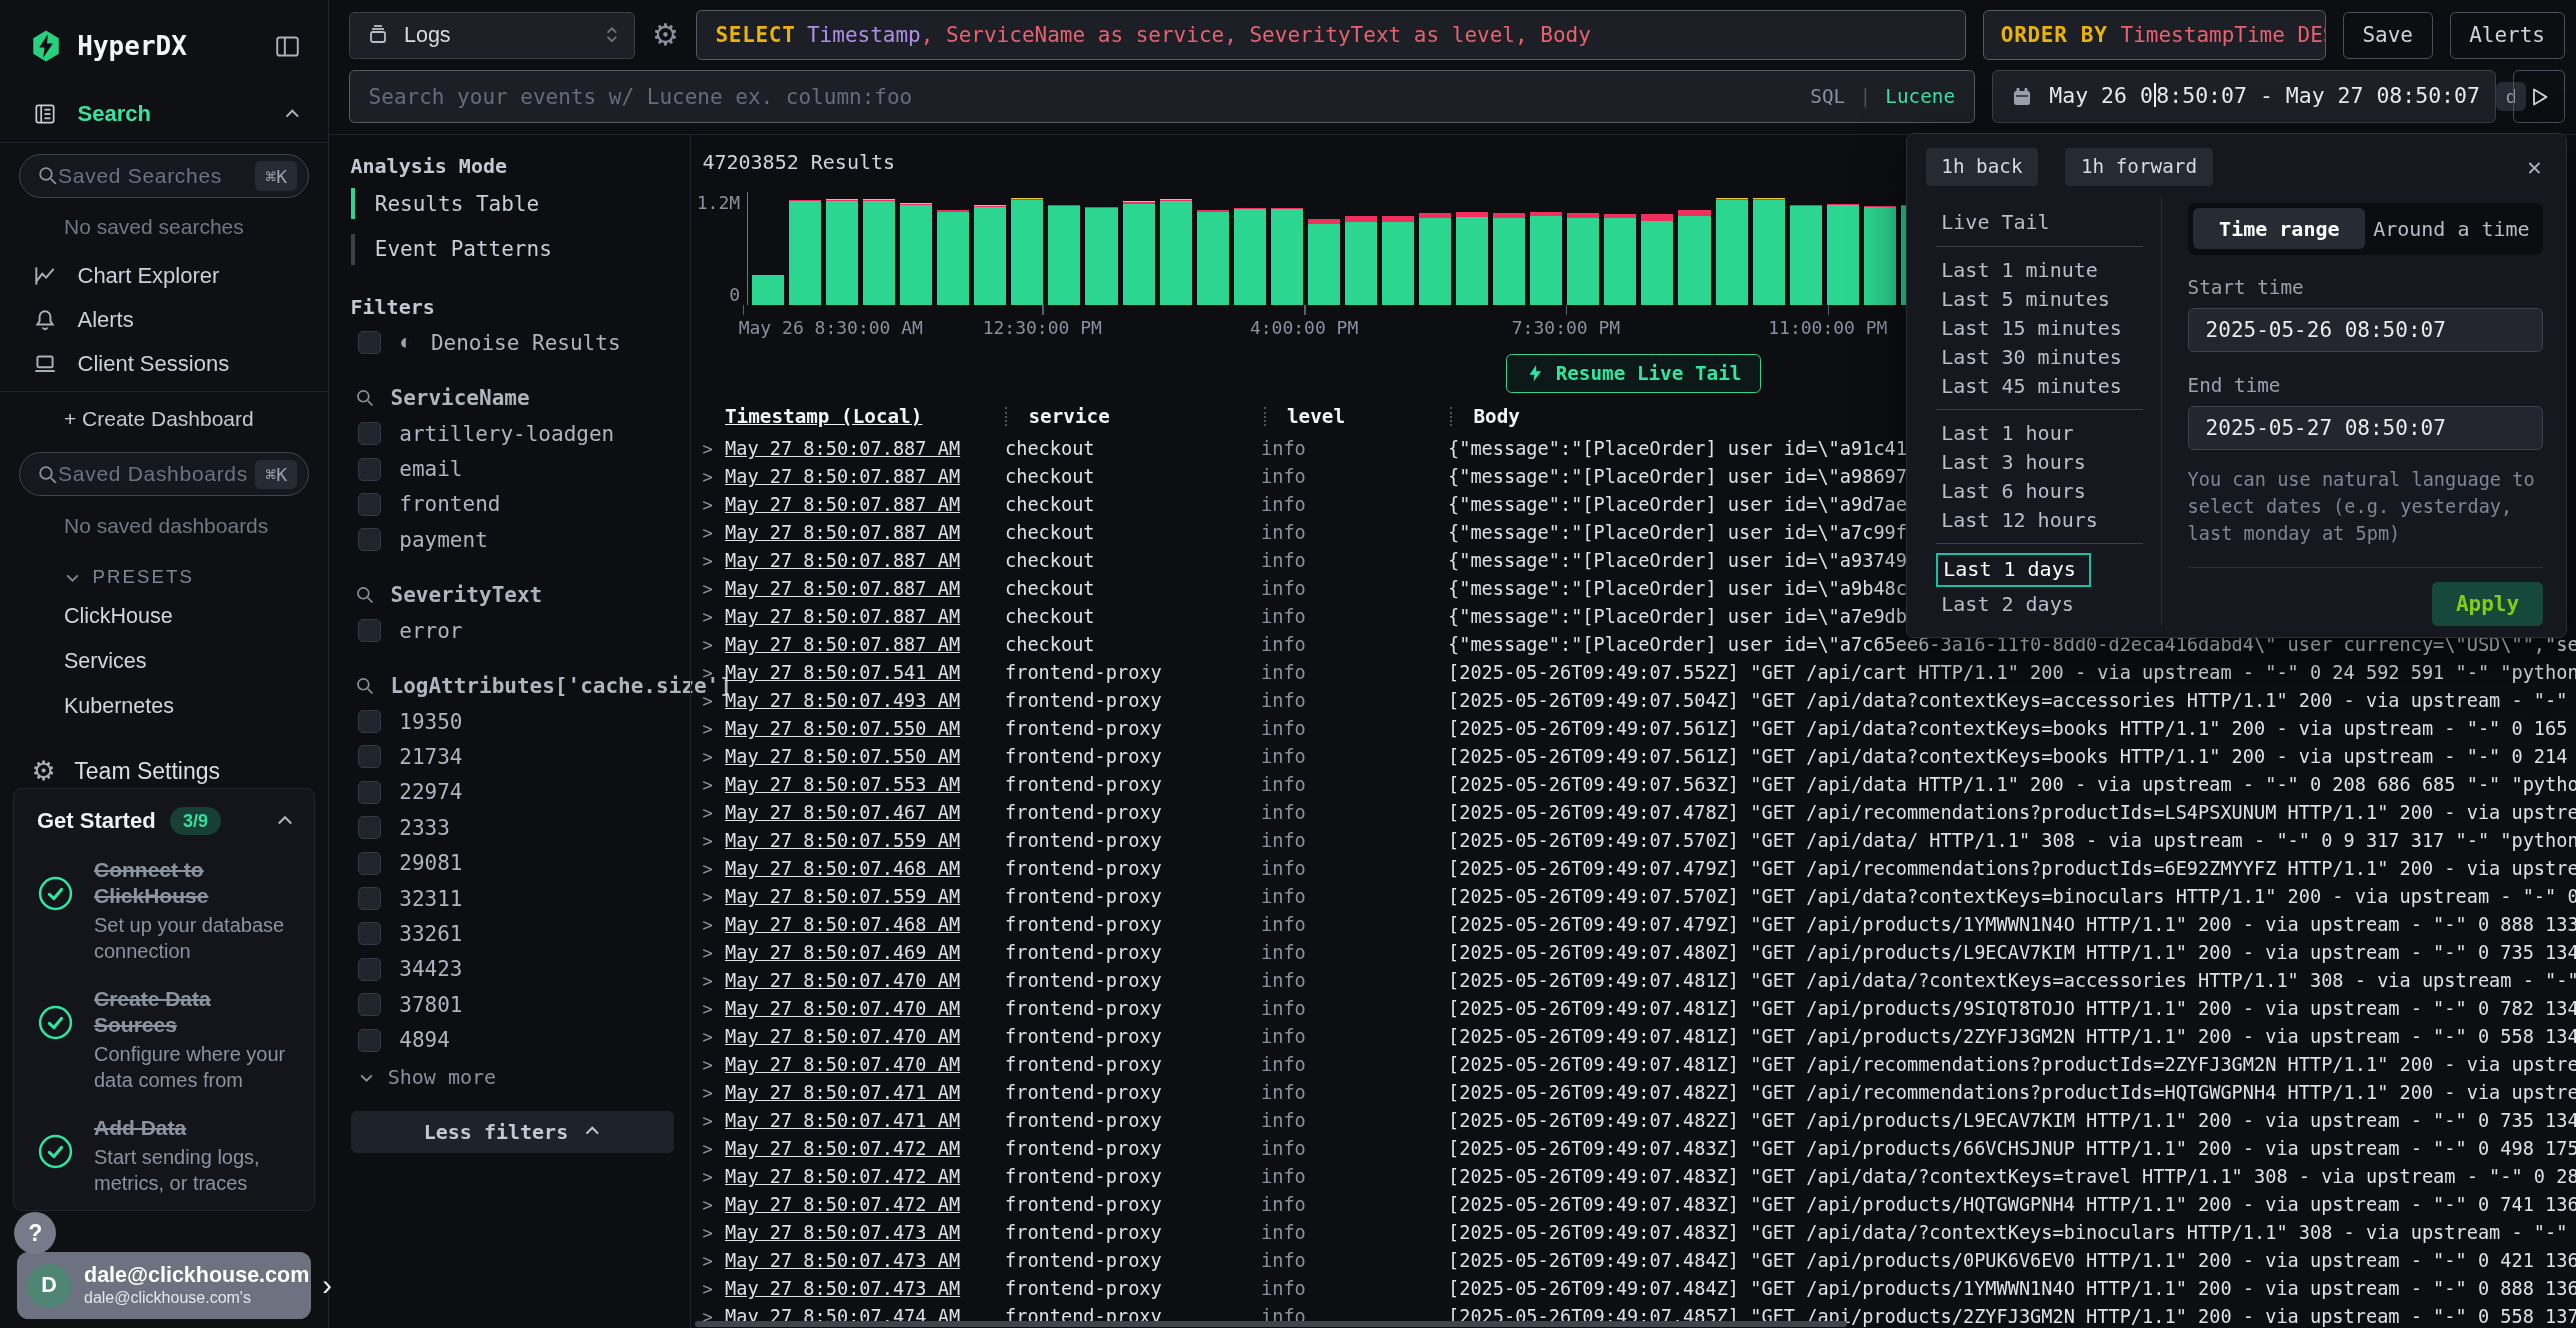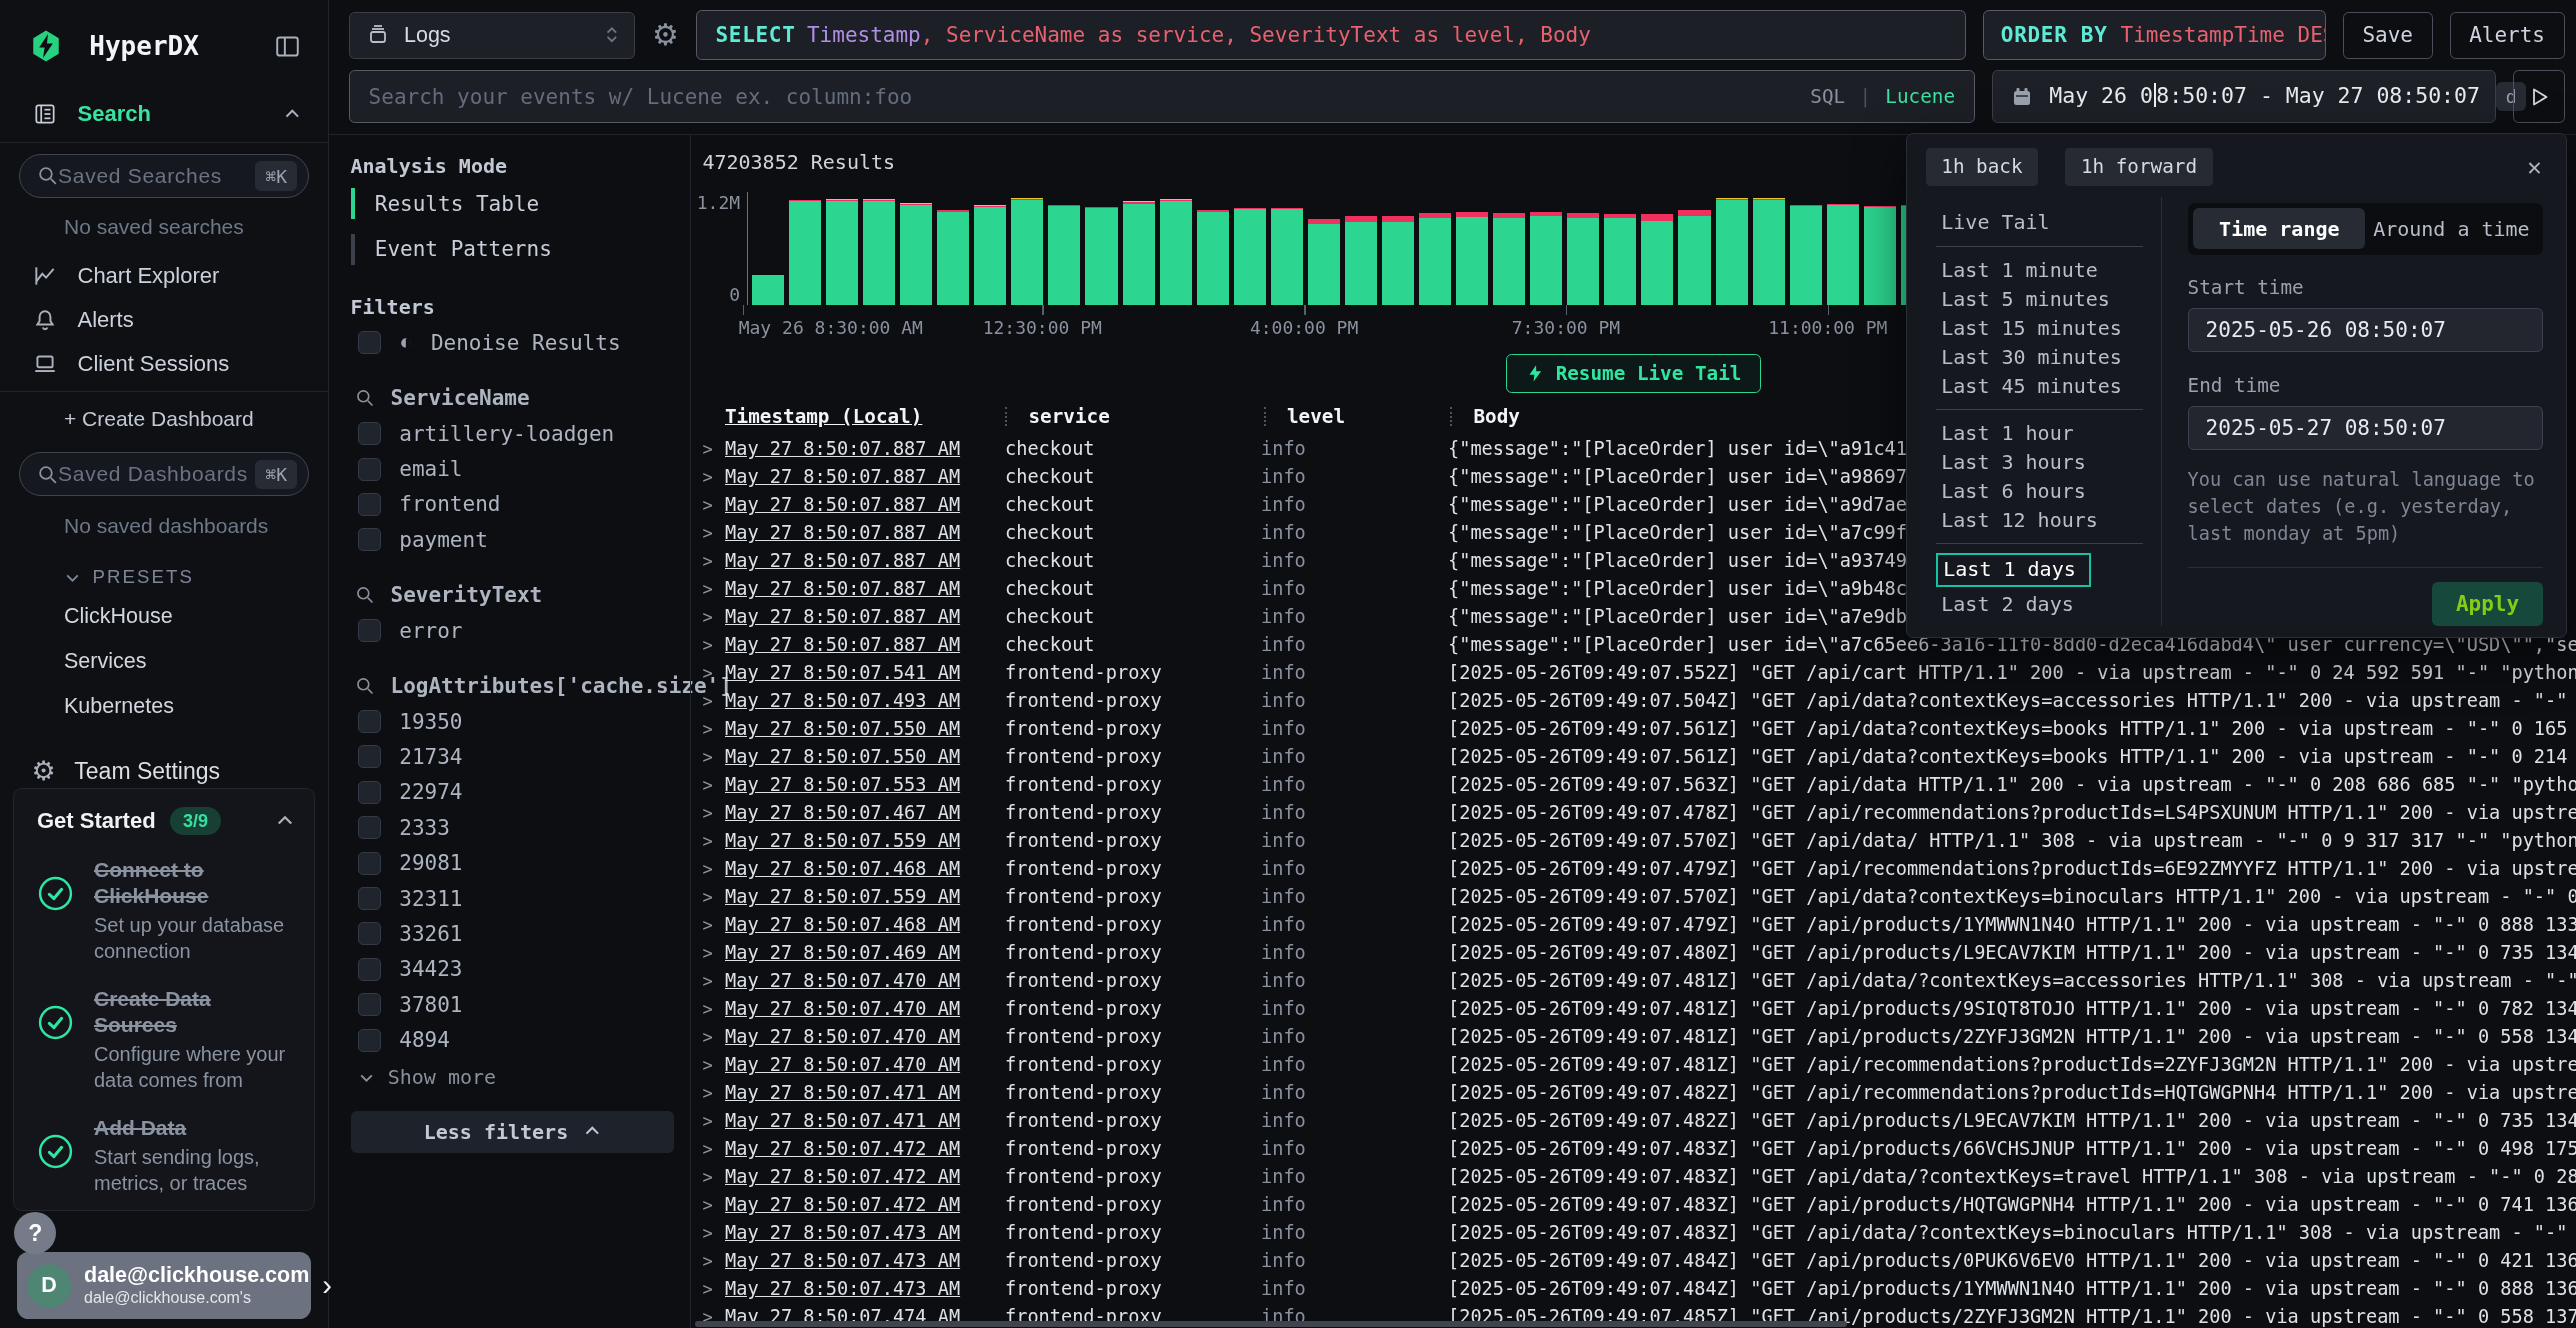--- a/index.html
+++ b/index.html
@@ -4,21 +4,21 @@
 <style>
   * { margin:0; padding:0; box-sizing:border-box; }
   html,body { width:2576px; height:1328px; background:#0c0e12; overflow:hidden;
     font-family:"Liberation Sans", sans-serif; }
   .mono { font-family:"DejaVu Sans Mono", monospace; }
   .root { position:relative; width:2576px; height:1328px; display:flex; }
 
   
   .sidebar { position:relative; width:329px; height:100%; background:#0e1014;
     border-right:0.7px solid #1f232b; flex:none; }
-  .sb-header { display:flex; align-items:center; height:92px; padding:0 26px 0 29px;gap:12px; }
+  .sb-header { display:flex; align-items:center; height:92px; padding:0 26px 0 29px; }
   .brand { font-family:"DejaVu Sans Mono", monospace; font-weight:bold; font-size:26px; color:#f2f4f7; margin-left:14.3px; }
   .sb-header .spacer { flex:1; }
   .sb-row { display:flex; align-items:center; height:44px; padding:0 26px 0 31.5px; gap:20px; }
   .sb-row .lbl { font-size:22px; color:#ccd2dc; }
   .sb-row .lbl.green { color:#3ae2a0; font-weight:bold; }
   .sb-row .spacer { flex:1; }
   .divider { border-top:0.7px solid #20242c; margin:5.7px 0; }
   .pill { display:flex; align-items:center; margin:11.4px 18.6px 7.2px 18.6px; height:44px;
     border:1.1px solid #3f4550; border-radius:715px; background:#15181e; padding:0 11.4px 0 17px; }
   .pill .ph { color:#6b7383; font-size:21px; letter-spacing:0.7px; flex:1; white-space:nowrap; overflow:hidden; }
@@ -53,21 +53,21 @@
   
   .main { flex:1; display:flex; flex-direction:column; min-width:0; }
   .topbar { padding:10px 11.4px 0 20px; border-bottom:0.7px solid #20242c; }
   .tb-row { display:flex; align-items:center; gap:17px; }
   .tb-row + .tb-row { margin-top:10px; margin-bottom:11.4px; }
   .select-box { display:flex; align-items:center; gap:14.3px; width:286px; height:47px; background:#1d2027;
     border:0.7px solid #3a3f48; border-radius:5.7px; padding:0 14.3px 0 15.7px; color:#d6dae2; font-size:21.5px; }
   .select-box .spacer { flex:1; }
   .sql-editor { flex:1; height:50px; background:#1c1f26; border:1.4px solid #565b66; border-radius:5.7px;
     display:flex; align-items:center; padding:0 18.6px; font-size:21px; white-space:nowrap; overflow:hidden; }
-  .kw { color:#5eead4; font-weight:bold; letter-spacing:0.7px; }
+  .kw { color:#eab308; font-weight:bold; letter-spacing:0.7px; }
   .tok-p { color:#b18ee6; margin-left:11.4px; }
   .tok-r { color:#e8616e; }
   .orderby { width:343px; height:50px; background:#1c1f26; border:1.4px solid #565b66; border-radius:5.7px;
     display:flex; align-items:center; padding:0 17px; font-size:21px; white-space:nowrap; overflow:hidden; }
   .btn { height:47px; background:transparent; border:1.1px solid #4a505c; border-radius:5.7px;
     color:#cdd3de; font-size:21px; padding:0 18.6px; display:flex; align-items:center; }
   .search-input { flex:1; height:53px; background:#1c1f26; border:1.4px solid #565b66; border-radius:5.7px;
     display:flex; align-items:center; padding:0 18.6px; font-size:21px; }
   .search-input .ph { color:#646c7b; flex:1; white-space:nowrap; overflow:hidden; }
   .lang { display:flex; gap:14.3px; align-items:center; font-size:19.3px; }

